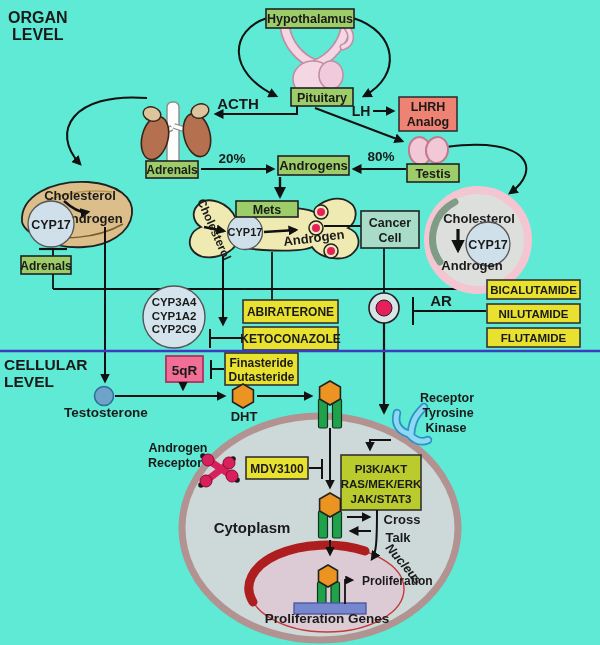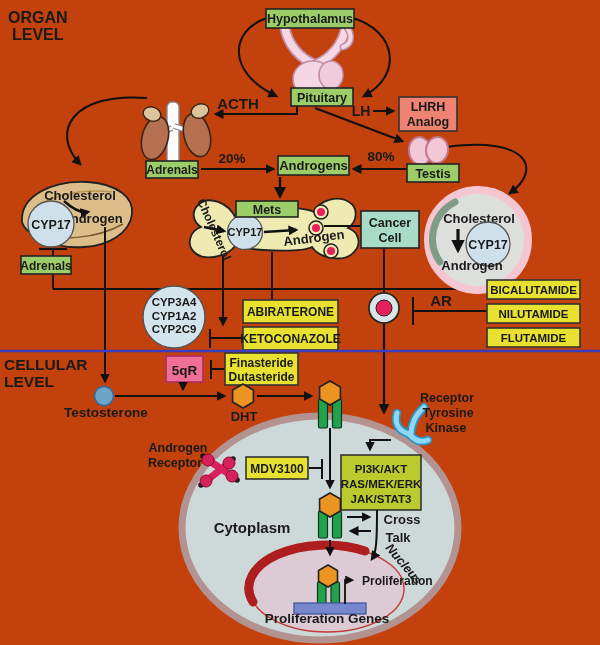--- a/index.html
+++ b/index.html
@@ -1,16 +1,16 @@
 <!DOCTYPE html>
 <html><head>
 <meta charset="utf-8">
 <style>
   html,body{margin:0;padding:0;background:#fff;}
-  .stage{position:relative;width:600px;height:645px;background:#c2410c;overflow:hidden;}
+  .stage{position:relative;width:600px;height:645px;background:#5eead4;overflow:hidden;}
   svg{display:block;}
   svg text{font-family:"Liberation Sans","DejaVu Sans",sans-serif;font-weight:bold;fill:#1a1a1a;}
   .it{font-style:italic;}
 </style>
 </head>
 <body>
 
 <div class="stage">
 <svg width="600" height="645" viewBox="0 0 600 645">
   <defs>

